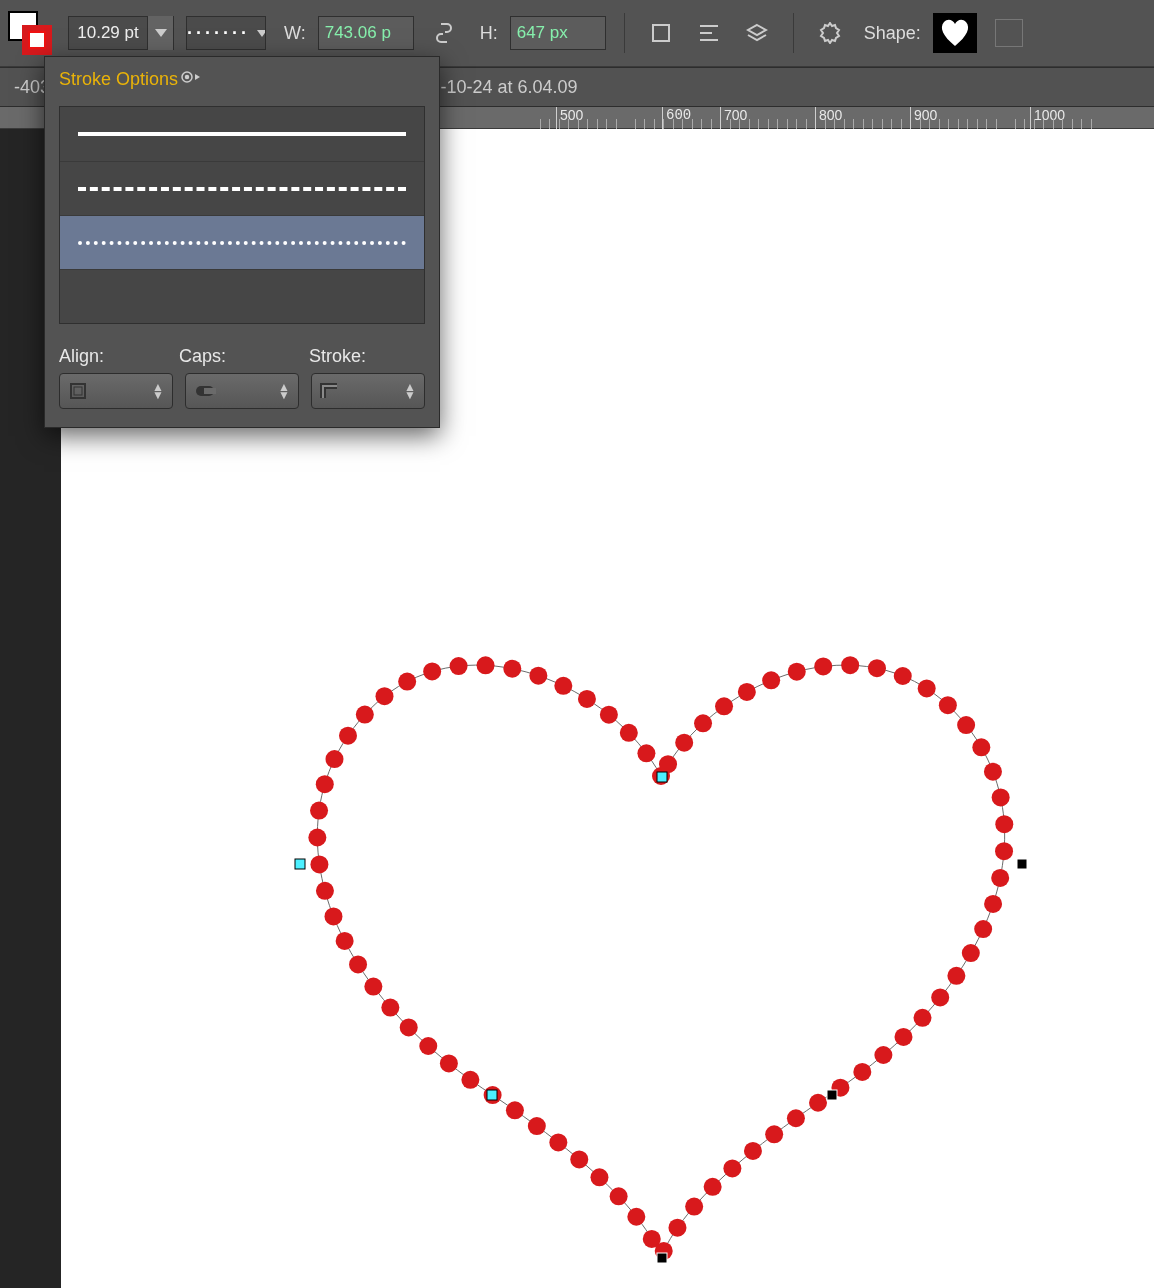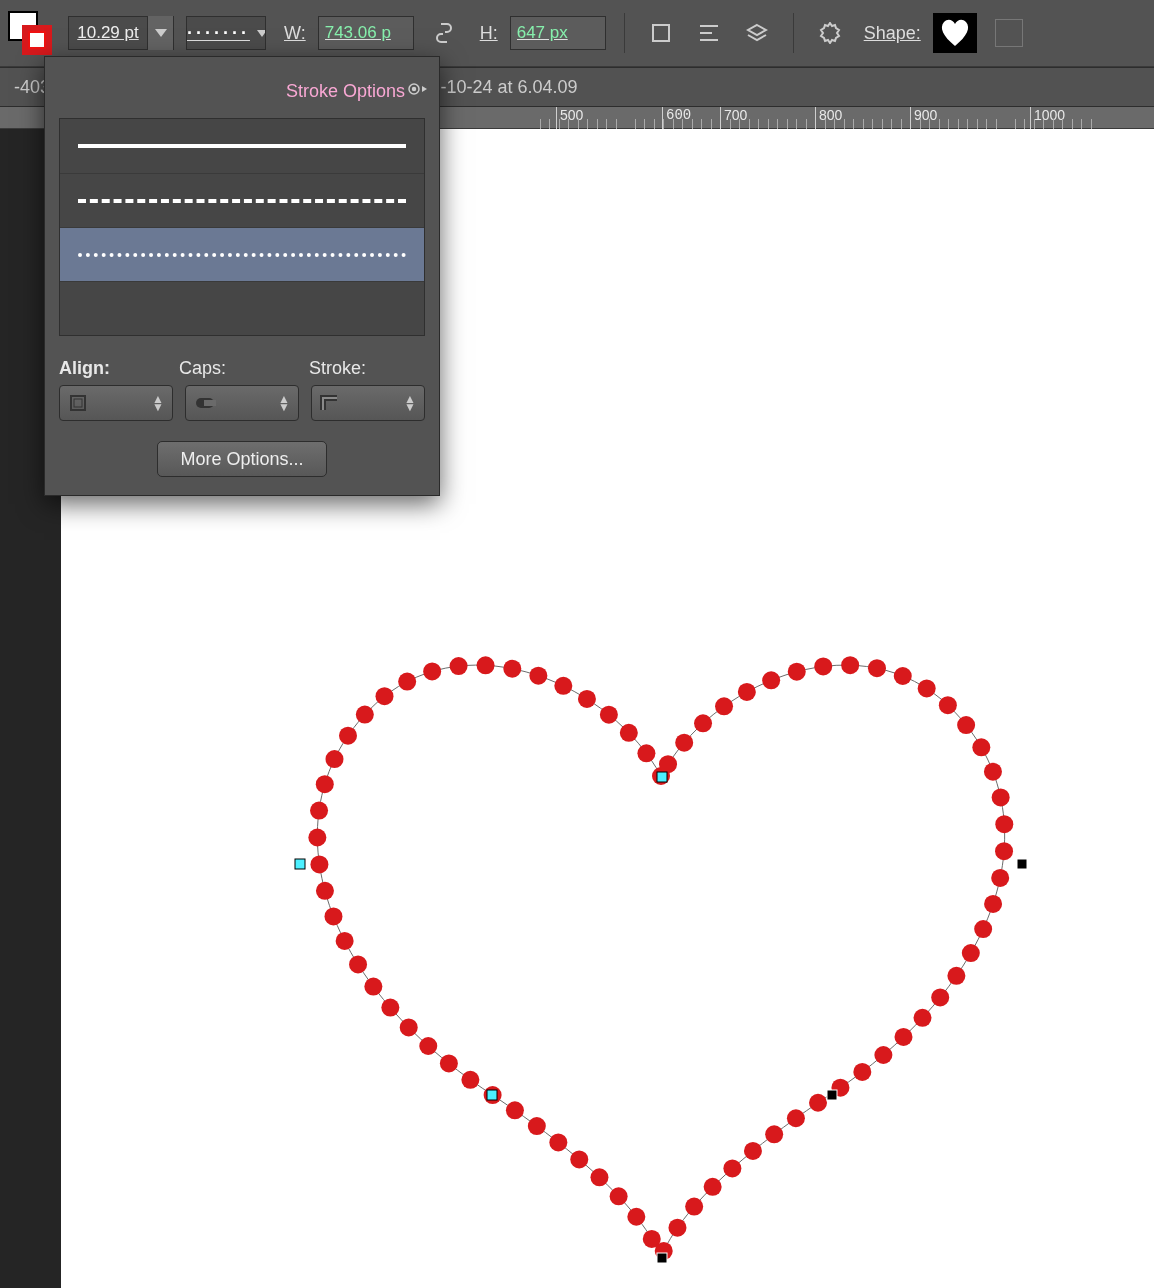--- a/index.html
+++ b/index.html
@@ -1,18 +1,18 @@
 <!DOCTYPE html>
 <html><head>
 <meta charset="utf-8">
 <style>
   * { box-sizing: border-box; margin: 0; padding: 0; font-family: "Lucida Grande", "Segoe UI", Arial, sans-serif; }
   body { width: 1154px; height: 1288px; overflow: hidden; background: #2b2b2b; color: #ddd; font-size: 17px; }
   
-  .optbar { height: 67px; background: #535353; display: flex; align-items: center; gap: 12px; padding: 0 8px; border-bottom: 1px solid #3a3a3a; text-decoration: underline; }
+  .optbar { height: 67px; background: #535353; display: flex; align-items: center; gap: 12px; padding: 0 8px; border-bottom: 1px solid #3a3a3a; }
   .fill-stroke { position: relative; width: 44px; height: 44px; margin-right: 4px; }
   .fill-sw, .stroke-sw { position: absolute; width: 30px; height: 30px; border: 2px solid #000; }
   .fill-sw { left: 0; top: 0; background: #fff; }
   .stroke-sw { right: 0; bottom: 0; background: #e11; border: 6px solid #d8191c; }
   .stroke-sw::after{content:"";position:absolute;inset:2px;background:#fff;}
   .pt-box { display:flex; align-items:center; background:#4b4b4b; border:1px solid #2f2f2f; height:34px; }
   .pt-box input { background:transparent; border:none; color:#eee; width:78px; text-align:center; font-size:17px; outline:none; }
   .pt-drop { width:26px; height:34px; background:#636363; border-left:1px solid #2f2f2f; display:flex; align-items:center; justify-content:center; }
   .stroke-style { width:80px; height:34px; background:#4b4b4b; border:1px solid #2f2f2f; display:flex; align-items:center; justify-content:center; }
   .dots-prev { letter-spacing:3px; color:#fff; font-weight:bold; font-size:18px; }
@@ -30,30 +30,30 @@
   .tab.active { background:#2c2c2c; color:#eee; }
   .tab .close { color:#bbb; font-size:18px; }
   
   .work { position:relative; height:calc(1288px - 56px - 40px); background:#252525; }
   .ruler-h { position:absolute; left:0; right:0; top:0; height:22px; background:#6a6a6a; border-bottom:1px solid #3a3a3a; color:#e8e8e8; font-size:14px; }
   .ruler-h .tick { position:absolute; top:0; height:22px; border-left:1px solid #cfcfcf; padding-left:3px; }
   .ruler-h .minor { position:absolute; top:12px; height:10px; border-left:1px solid #aaa; }
   .canvas { position:absolute; left:61px; top:22px; right:0; bottom:0; background:#fff; }
   
   .panel { position:absolute; left:44px; top:56px; width:396px; background:#535353; border:1px solid #2a2a2a; box-shadow:0 8px 24px rgba(0,0,0,.6); z-index:10; padding:0 0 18px 0; }
-  .panel-hd { display:flex; align-items:center; justify-content:flex-end; padding:10px 12px 8px 14px; color:#f9a8d4; font-size:18px;margin-top:12px; }
+  .panel-hd { display:flex; align-items:center; justify-content:flex-start; padding:10px 12px 8px 14px; color:#eab308; font-size:18px; }
   .presets { margin:6px 14px 10px 14px; background:#464646; border:1px solid #2f2f2f; }
   .preset-row { height:54px; display:flex; align-items:center; justify-content:center; padding:0 18px; }
   .preset-row + .preset-row { border-top:1px solid #3a3a3a; }
   .preset-row.sel { background:#6b7994; }
   .solid-line { width:100%; height:4px; background:#fff; }
   .dash-line { width:100%; height:0; border-top:4px dashed #fff; }
   .dot-line { width:100%; height:0; border-top:4px dotted #fff; }
   .clabels { display:flex; padding:12px 14px 6px 14px; color:#e8e8e8; font-size:18px; }
-  .clabels div:nth-child(1){ width:120px;font-weight:bold; }
+  .clabels div:nth-child(1){ width:120px; }
   .clabels div:nth-child(2){ width:130px; }
   .cselects { display:flex; gap:12px; padding:0 14px; }
   .csel { flex:1; height:36px; background:linear-gradient(#6a6a6a,#565656); border:1px solid #2d2d2d; border-radius:4px; display:flex; align-items:center; justify-content:space-between; padding:0 8px; }
   .csel .arrows { font-size:12px; color:#ccc; line-height:8px; }
   .more-btn { display:block; margin:20px auto 0 auto; height:36px; padding:0 22px; background:linear-gradient(#6e6e6e,#585858); border:1px solid #2d2d2d; border-radius:5px; color:#eee; font-size:18px; }
   
   .heart-wrap { position:absolute; left:220px; top:520px; }
   svg.heart { overflow:visible; }
   .anchor { fill:#000; stroke:#fff; stroke-width:1; }
   .anchor.sel { fill:#4cf0ff; stroke:#000; }
@@ -353,14 +353,13 @@
       <span class="arrows">▲<br>▼</span>
     </div>
     <div class="csel">
       <svg width="20" height="20">
           <path d="M3 17 V5 H17" fill="none" stroke="#333" stroke-width="6"></path>
           <path d="M3 17 V5 H17" fill="none" stroke="#8a8a8a" stroke-width="2"></path>
         </svg>
       <span class="arrows">▲<br>▼</span>
     </div>
   </div>
-  <button class="more-btn">More Options...</button>
 </div>
 
 </body></html>

